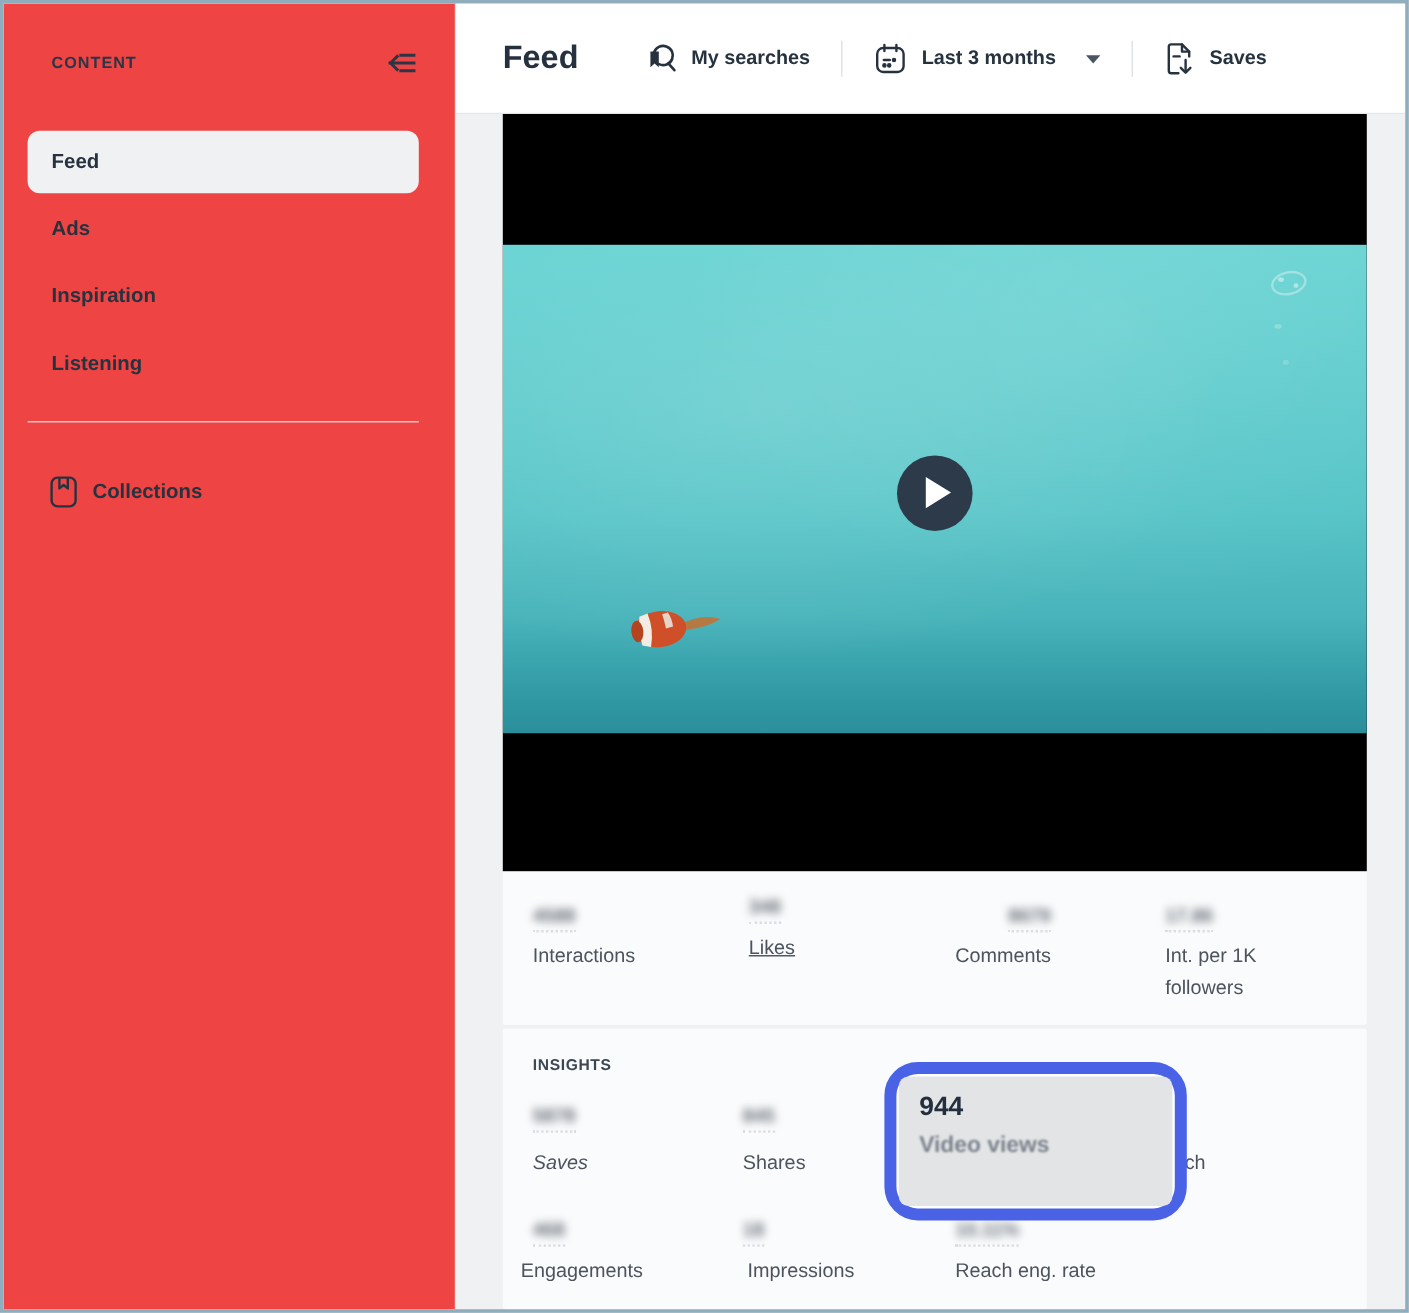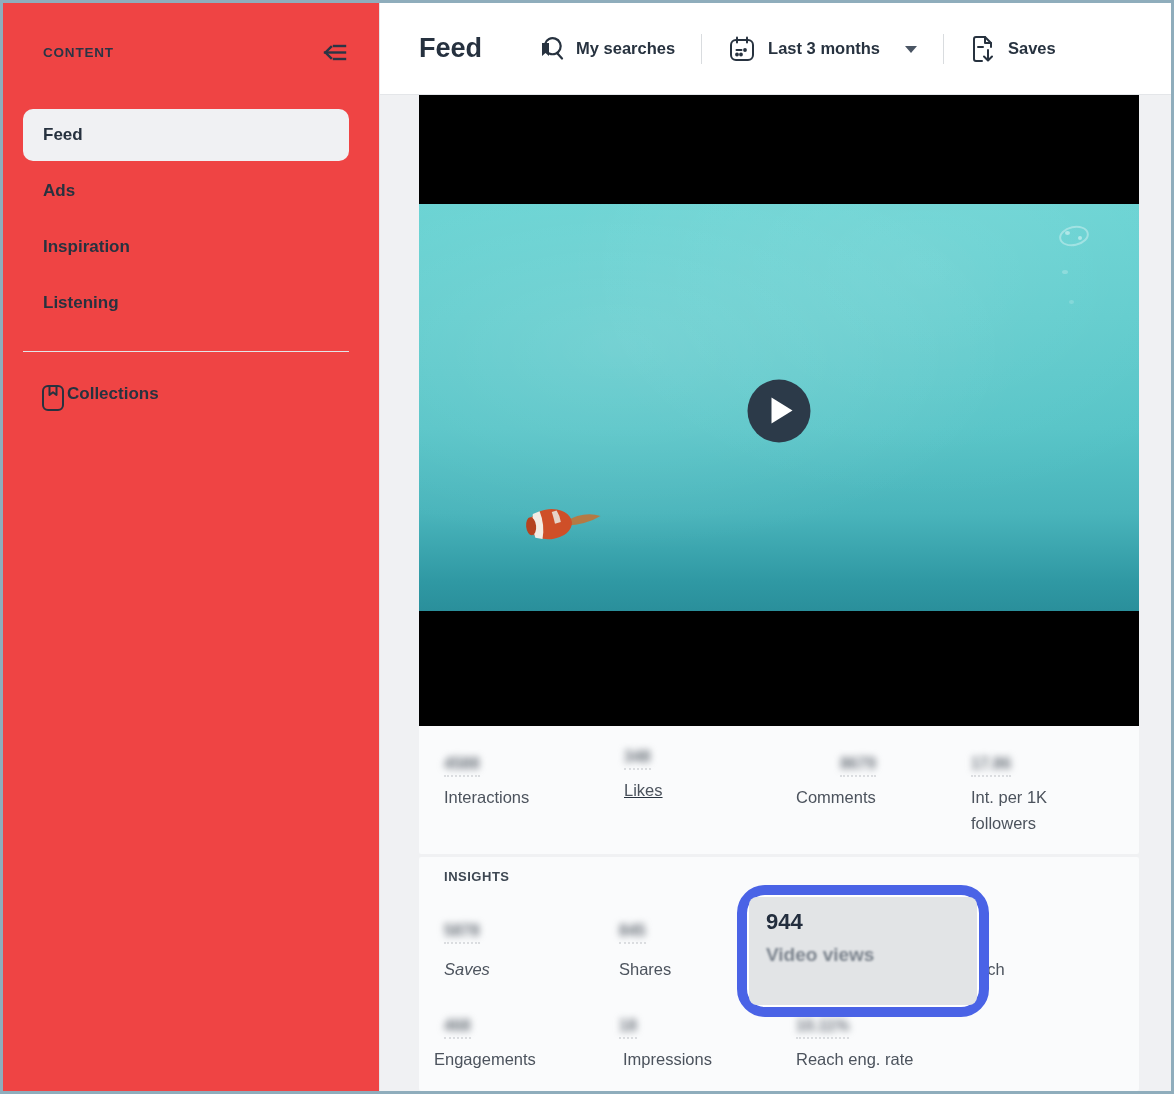--- a/index.html
+++ b/index.html
@@ -33,21 +33,21 @@
     height:52px; margin:0 30px 4px 20px;
     display:flex; align-items:center;
     padding-left:20px;
     font-size:17px; font-weight:700; color:#27323f;
     border-radius:10px; cursor:pointer;
   }
   .nav-item.selected { background:#f0f1f3; }
   .sidebar-divider { height:1px; background:#e3e5e8; margin:18px 30px 0 20px; }
   .collections-item {
     margin:32px 30px 0 20px; height:52px;
-    display:flex; align-items:flex-start; gap:2px;
+    display:flex; align-items:center; gap:12px;
     padding-left:18px;
     font-size:17px; font-weight:700; color:#27323f; cursor:pointer;
   }
   
   .main { flex:1; display:flex; flex-direction:column; background:#f0f1f3; min-width:0; }
   .main-header {
     height:92px; min-height:92px;
     background:#ffffff; border-bottom:1px solid #e4e6e9;
     display:flex; align-items:center;
     padding:0 34px 0 39px;
@@ -95,21 +95,21 @@
   .stats-row { position:relative; height:128px; }
   .metric { position:absolute; }
   .metric-value-wrap { display:inline-block; border-bottom:2px dotted #dcdee1; padding-bottom:2px; }
   .metric-value { font-size:16px; font-weight:700; color:#686f78; }
   .blurred { filter:blur(3.6px); }
   .metric-label { font-size:16.5px; color:#4c535d; line-height:1.55; margin-top:8px; }
   .metric-label.narrow { width:118px; }
   
   .insights-card { position:relative; margin-top:3px; flex:1; border-radius:2px; background:#fafbfc; }
   .insights-heading {
-    position:absolute; left:25px; top:12px;
+    position:absolute; left:25px; top:23px;
     font-size:13px; font-weight:700; letter-spacing:0.04em; color:#3d4752;
   }
   .ins-value { top:65px; }
   .ins-label { top:100px; }
   .ins-value2 { top:160px; }
   .ins-label2 { top:190px; }
   .under { z-index:1; }
   .highlight-box {
     position:absolute; left:318px; top:28px; width:252px; height:132px;
     border:10px solid #4a63e6; border-radius:28px;

